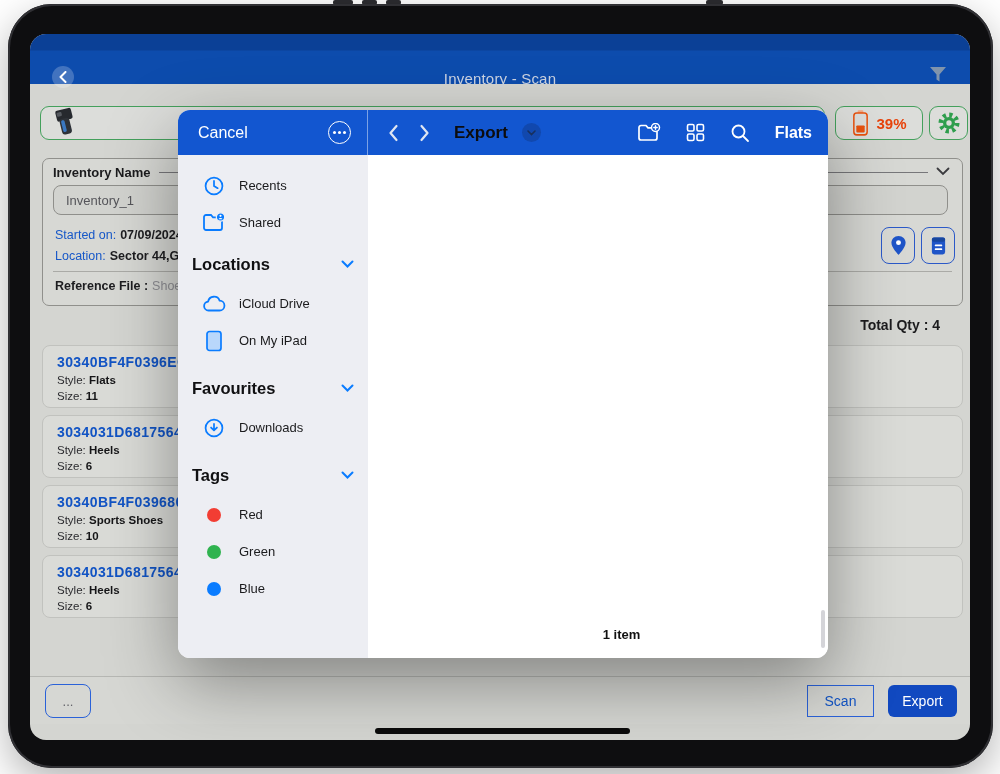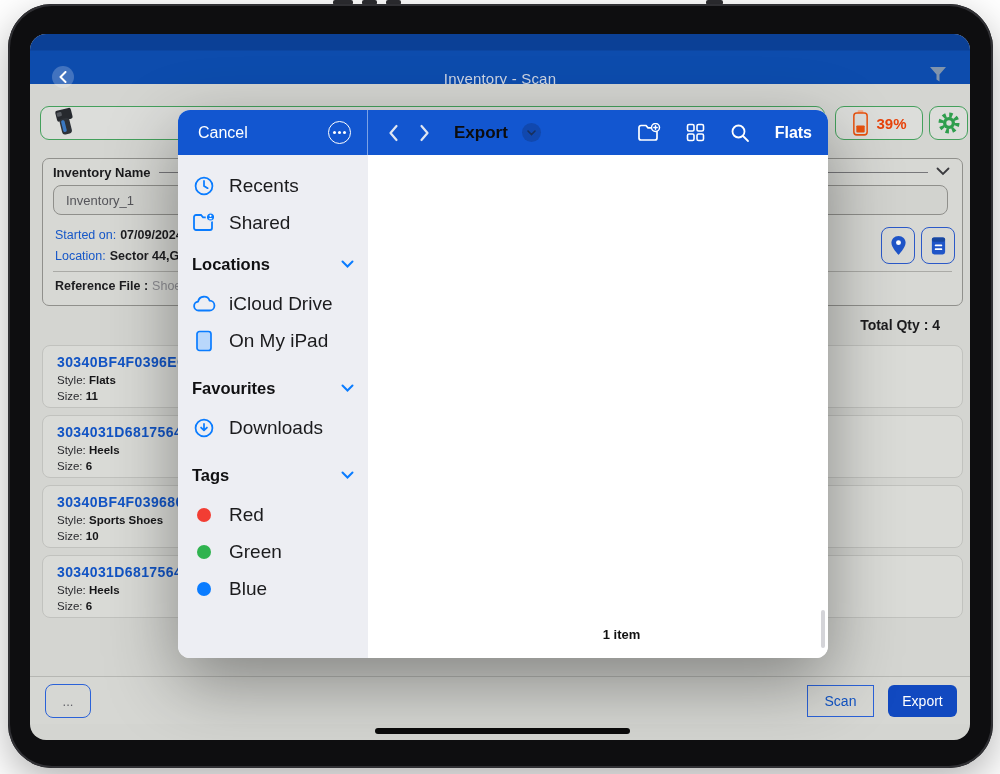--- a/index.html
+++ b/index.html
@@ -86,21 +86,21 @@
   .mh-right { flex:1; display:flex; align-items:center; padding:0 16px 0 20px; gap:10px; }
   .mh-chevrons { display:flex; gap:20px; margin-right:14px; }
   .mh-title { font-size:17px; font-weight:700; color:#0c0c0e; }
   .mh-dropcircle { width:19px; height:19px; border-radius:50%; background:rgba(15,30,70,.25);
                    display:flex; align-items:center; justify-content:center; margin-left:4px; }
   .mh-icons { margin-left:auto; display:flex; align-items:center; gap:25px; }
   .open-lbl { font-size:16px; font-weight:700; color:#fff; }
 
   .modal-body { display:flex; height:503px; }
   .sidebar { width:190px; background:#edeef3; padding-top:12px; overflow:hidden; }
-  .sb-item { height:37px; display:flex; align-items:center; gap:13px; padding:0 14px; font-size:19px; color:#1b1b1d; }
+  .sb-item { height:37px; display:flex; align-items:center; gap:13px; padding:0 24px; font-size:13px; color:#1b1b1d; }
   .sb-icon { width:24px; display:flex; justify-content:center; }
   .sb-header { height:42px; margin-top:2px; display:flex; align-items:center; justify-content:space-between;
                padding:0 14px; font-size:16.5px; font-weight:700; color:#101012; }
   .sb-header.mt { margin-top:8px; }
   .tag-dot { width:14px; height:14px; border-radius:50%; }
 
   .main-area { flex:1; background:#fff; position:relative; }
   .file-tile { position:absolute; left:16px; top:18px; width:116px; text-align:center; }
   .file-icon { position:relative; width:58px; height:70px; margin:0 auto 8px; background:#fff;
                border:2px solid #e4e4e8; border-radius:6px; }

